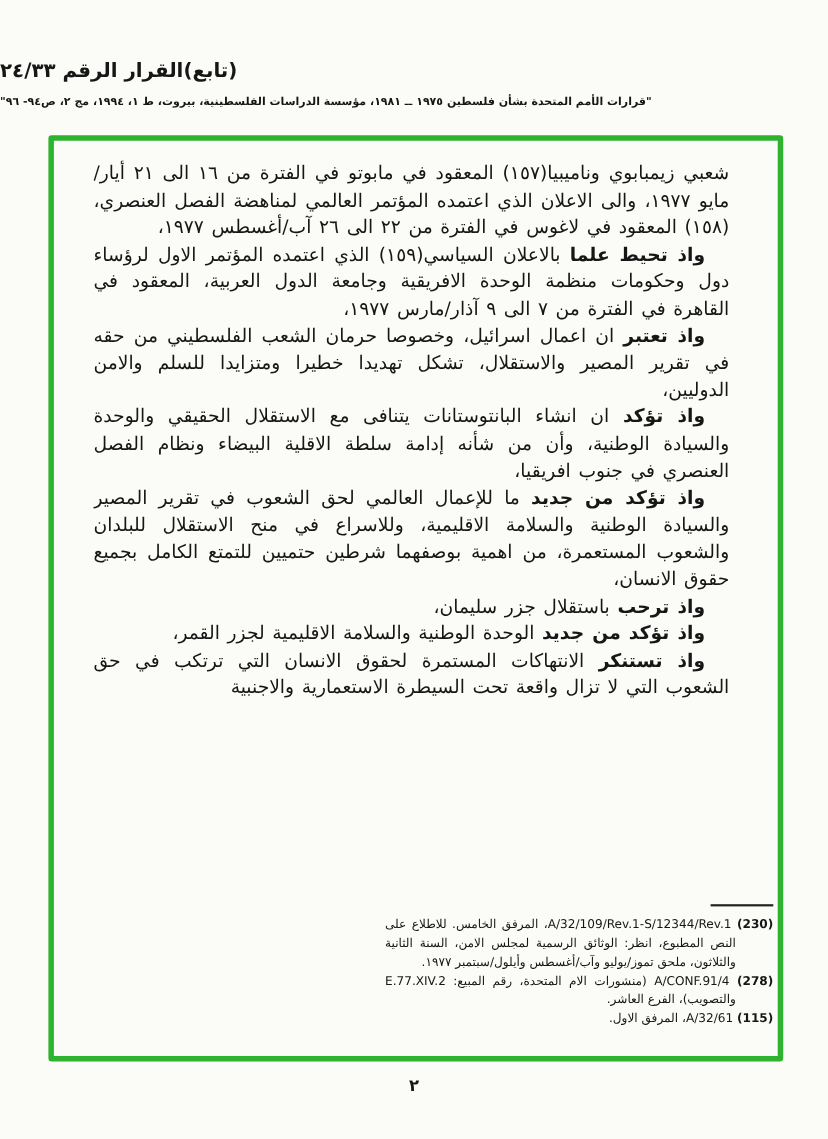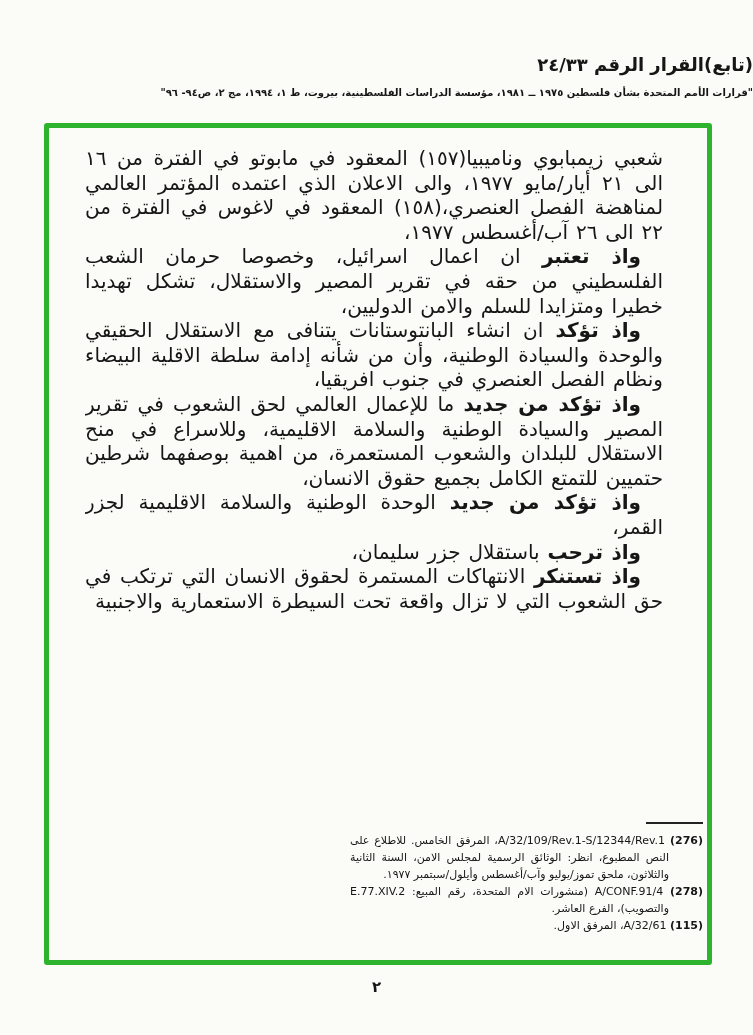--- a/index.html
+++ b/index.html
@@ -6,35 +6,35 @@
   html, body { margin: 0; padding: 0; }
   body {
     width: 753px; height: 1035px;
     background: #fbfbf8;
     font-family: "DejaVu Sans", sans-serif;
     color: #161616;
     overflow: hidden;
   }
   .page { position: relative; width: 753px; height: 1035px; }
 
-  .doc-header { position: absolute; top: 54px; left: 0; width: 753px; text-align: right; }
+  .doc-header { position: absolute; top: 54px; left: 0; width: 753px; text-align: left; }
   .doc-title { font-size: 18px; font-weight: 700; direction: rtl; }
   .doc-subtitle { font-size: 10px; font-weight: 600; margin-top: 12px; direction: rtl; letter-spacing: 0.2px; }
 
   .green-frame {
     position: absolute; left: 44px; top: 123px;
     width: 668px; height: 842px;
     border: 5px solid #2db32d; border-radius: 3px;
     background: transparent;
   }
 
   .body-text {
     position: absolute; top: 146px; right: 90px; width: 578px;
     direction: rtl; text-align: justify;
-    font-size: 20px; line-height: 24.6px;
+    font-size: 17px; line-height: 24.6px;
     word-spacing: 1.5px;
     max-height: 672px; overflow: hidden;
   }
   .para { margin: 0; text-indent: 22px; }
   .para.no-indent { text-indent: 0; }
   .lead { font-weight: 700; }
 
   .footnote-rule {
     position: absolute; top: 822px; right: 50px;
     width: 57px; border-top: 2px solid #222;
@@ -59,31 +59,32 @@
 
   <header class="doc-header">
     <div class="doc-title">(تابع)القرار الرقم ٢٤/٣٣</div>
     <div class="doc-subtitle">"قرارات الأمم المتحدة بشأن فلسطين ١٩٧٥ ــ ١٩٨١، مؤسسة الدراسات الفلسطينية، بيروت، ط ١، ١٩٩٤، مج ٢، ص٩٤- ٩٦"</div>
   </header>
 
   <div class="green-frame" style="border-color: rgb(45, 179, 45);"></div>
 
   <main class="body-text" dir="rtl">
     <p class="para no-indent"><span class="lead"></span><span>شعبي زيمبابوي وناميبيا(١٥٧) المعقود في مابوتو في الفترة من ١٦ الى ٢١ أيار/مايو ١٩٧٧، والى الاعلان الذي اعتمده المؤتمر العالمي لمناهضة الفصل العنصري،(١٥٨) المعقود في لاغوس في الفترة من ٢٢ الى ٢٦ آب/أغسطس ١٩٧٧،</span></p>
+    <p class="para"><span class="lead">واذ تحيط علما</span><span> بالاعلان السياسي(١٥٩) الذي اعتمده المؤتمر الاول لرؤساء دول وحكومات منظمة الوحدة الافريقية وجامعة الدول العربية، المعقود في القاهرة في الفترة من ٧ الى ٩ آذار/مارس ١٩٧٧،</span></p>
     <p class="para"><span class="lead">واذ تعتبر</span><span> ان اعمال اسرائيل، وخصوصا حرمان الشعب الفلسطيني من حقه في تقرير المصير والاستقلال، تشكل تهديدا خطيرا ومتزايدا للسلم والامن الدوليين،</span></p>
     <p class="para"><span class="lead">واذ تؤكد</span><span> ان انشاء البانتوستانات يتنافى مع الاستقلال الحقيقي والوحدة والسيادة الوطنية، وأن من شأنه إدامة سلطة الاقلية البيضاء ونظام الفصل العنصري في جنوب افريقيا،</span></p>
     <p class="para"><span class="lead">واذ تؤكد من جديد</span><span> ما للإعمال العالمي لحق الشعوب في تقرير المصير والسيادة الوطنية والسلامة الاقليمية، وللاسراع في منح الاستقلال للبلدان والشعوب المستعمرة، من اهمية بوصفهما شرطين حتميين للتمتع الكامل بجميع حقوق الانسان،</span></p>
+    <p class="para"><span class="lead">واذ ترحب</span><span> باستقلال جزر سليمان،</span></p>
     <p class="para"><span class="lead">واذ تؤكد من جديد</span><span> الوحدة الوطنية والسلامة الاقليمية لجزر القمر،</span></p>
-    <p class="para"><span class="lead">واذ ترحب</span><span> باستقلال جزر سليمان،</span></p>
     <p class="para"><span class="lead">واذ تستنكر</span><span> الانتهاكات المستمرة لحقوق الانسان التي ترتكب في حق الشعوب التي لا تزال واقعة تحت السيطرة الاستعمارية والاجنبية</span></p>
   </main>
 
   <div class="footnote-rule"></div>
 
   <section class="footnotes" dir="rtl">
-    <p class="footnote"><span class="fn-num">(276)</span> <span>A/32/109/Rev.1-S/12344/Rev.1، المرفق الخامس. للاطلاع على النص المطبوع، انظر: الوثائق الرسمية لمجلس الامن، السنة الثانية والثلاثون، ملحق تموز/يوليو وآب/أغسطس وأيلول/سبتمبر ١٩٧٧.</span></p>
+    <p class="footnote"><span class="fn-num">(230)</span> <span>A/32/109/Rev.1-S/12344/Rev.1، المرفق الخامس. للاطلاع على النص المطبوع، انظر: الوثائق الرسمية لمجلس الامن، السنة الثانية والثلاثون، ملحق تموز/يوليو وآب/أغسطس وأيلول/سبتمبر ١٩٧٧.</span></p>
     <p class="footnote"><span class="fn-num">(278)</span> <span>A/CONF.91/4 (منشورات الام المتحدة، رقم المبيع: E.77.XIV.2 والتصويب)، الفرع العاشر.</span></p>
     <p class="footnote"><span class="fn-num">(115)</span> <span>A/32/61، المرفق الاول.</span></p>
   </section>
 
   <div class="page-number">٢</div>
 
 </div>
 
 </body></html>

